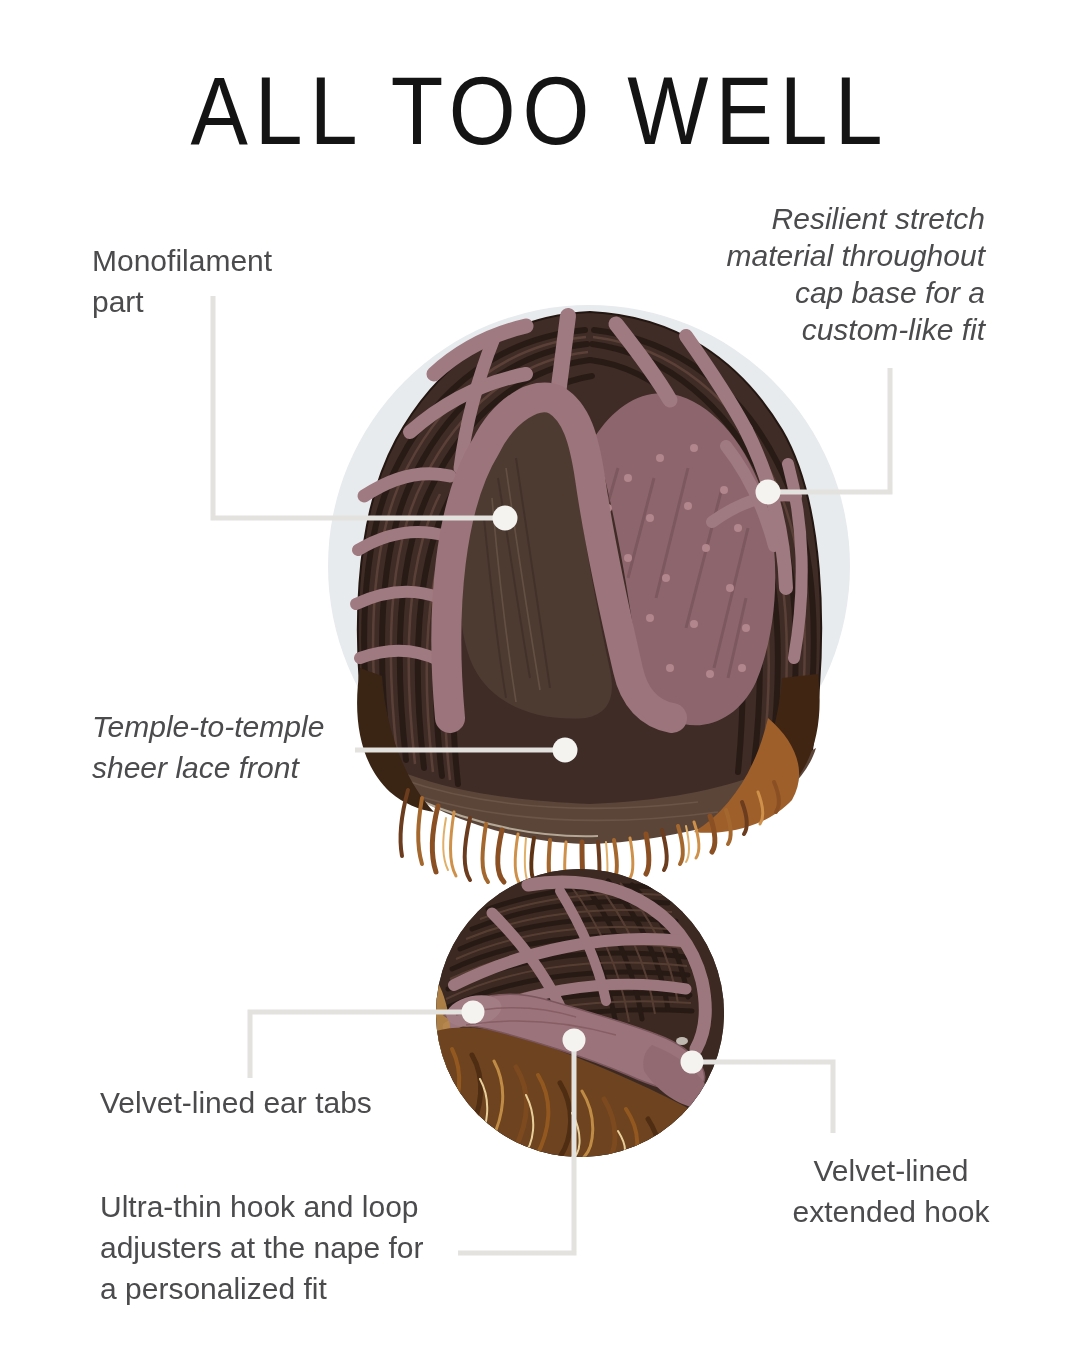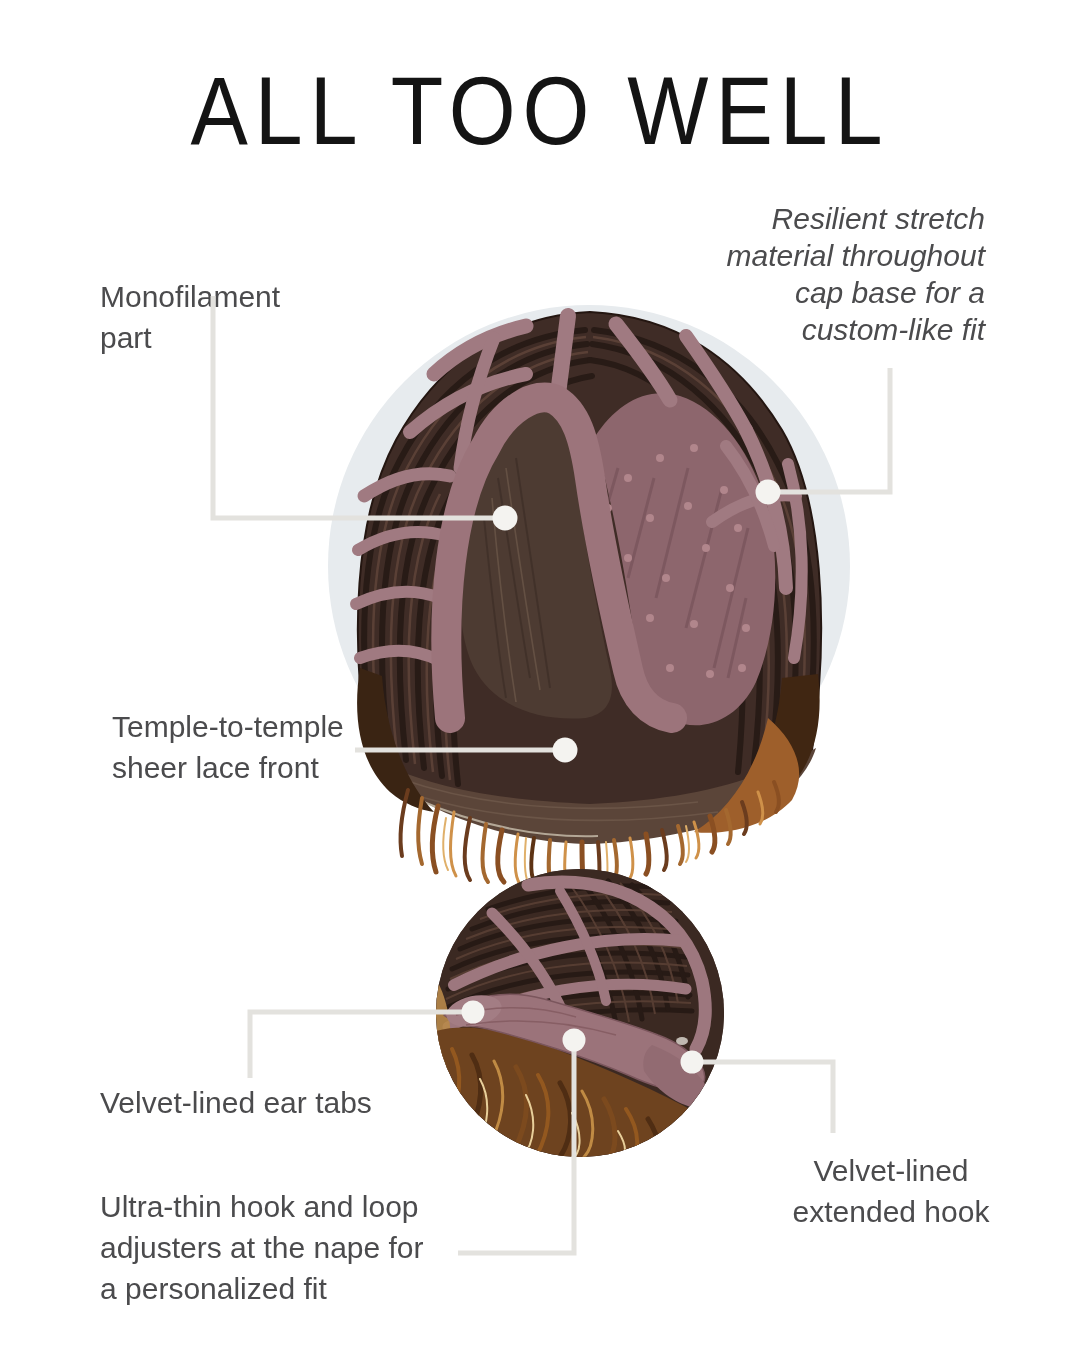--- a/index.html
+++ b/index.html
@@ -259,29 +259,29 @@
         <path d="M212,250 C226,272 224,288 218,288" stroke="#4f2d13" stroke-width="5"></path>
         <path d="M234,260 C246,278 244,288 240,288" stroke="#93581f" stroke-width="4"></path>
         <path d="M44,210 C56,232 52,258 40,280" stroke="#e8cf9a" stroke-width="2"></path>
         <path d="M90,226 C102,250 98,276 86,288" stroke="#e8cf9a" stroke-width="2"></path>
         <path d="M136,244 C148,266 144,288 136,288" stroke="#e8cf9a" stroke-width="2"></path>
         <path d="M182,262 C192,278 190,288 184,288" stroke="#e8cf9a" stroke-width="2"></path>
       </g>
     </svg>
   </div>
 
-  <div class="callout" id="callout-monofilament" style="left:100px;top:240px;margin-top:36px;">Monofilament
+  <div class="callout" id="callout-monofilament" style="left:92px;top:240px;">Monofilament
 part</div>
 
   <div class="callout align-right" id="callout-resilient" style="right:95px;top:200px;">Resilient stretch
 material throughout
 cap base for a
 custom-like fit</div>
 
-  <div class="callout" id="callout-lace-front" style="left:112px;top:706px;">Temple-to-temple
+  <div class="callout" id="callout-lace-front" style="left:92px;top:706px;font-style:italic;">Temple-to-temple
 sheer lace front</div>
 
   <div class="callout" id="callout-adjusters" style="left:100px;top:1186px;">Ultra-thin hook and loop
 adjusters at the nape for
 a personalized fit</div>
 
   <div class="callout" id="callout-ear-tabs" style="left:100px;top:1082px;">Velvet-lined ear tabs</div>
 
   <div class="callout align-center" id="callout-nape" style="left:741px;top:1150px;width:300px;">Velvet-lined
 extended hook</div>

